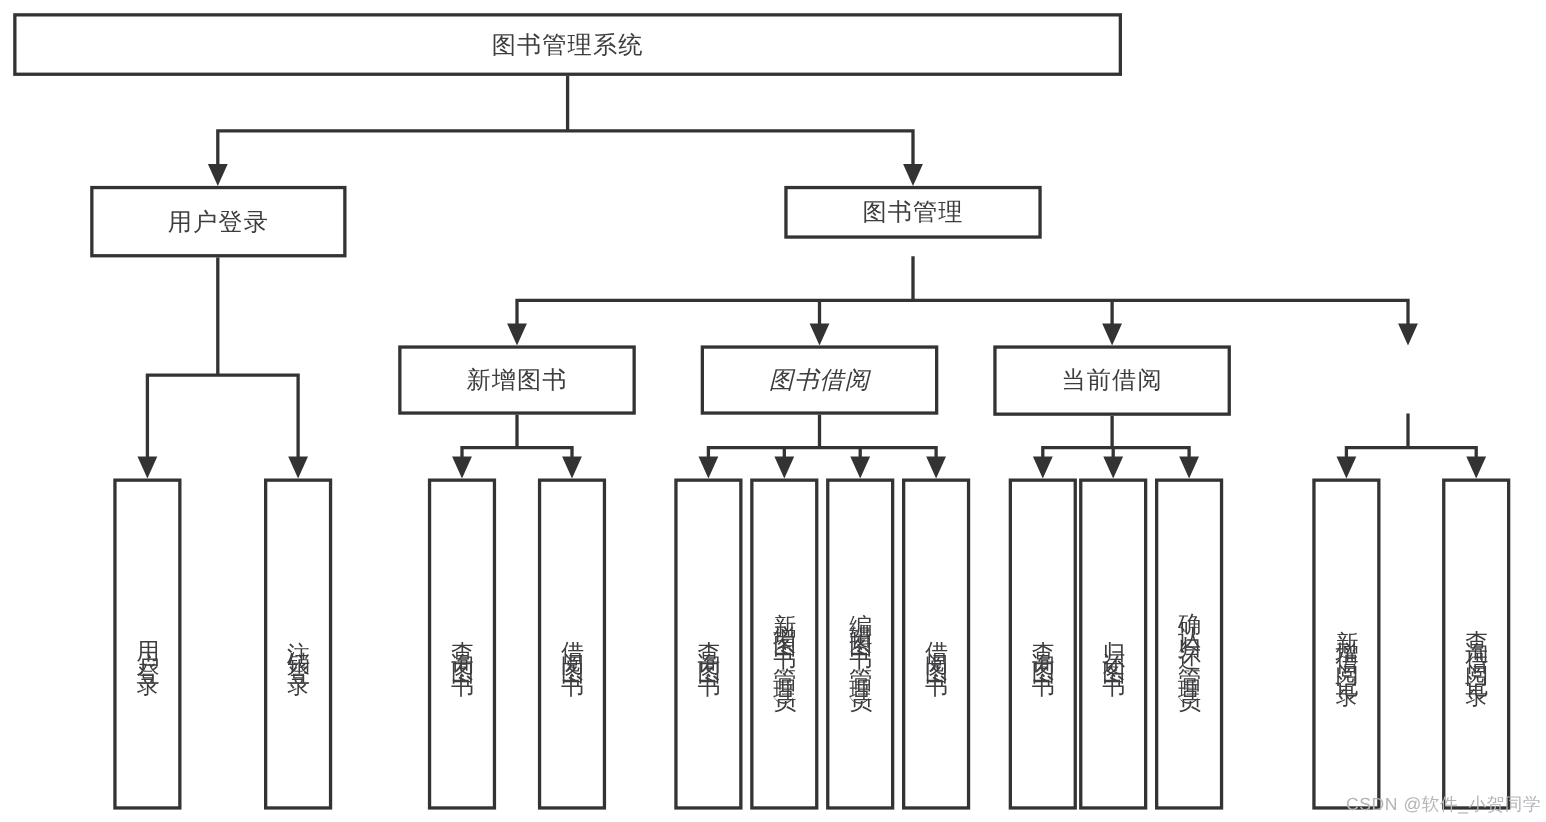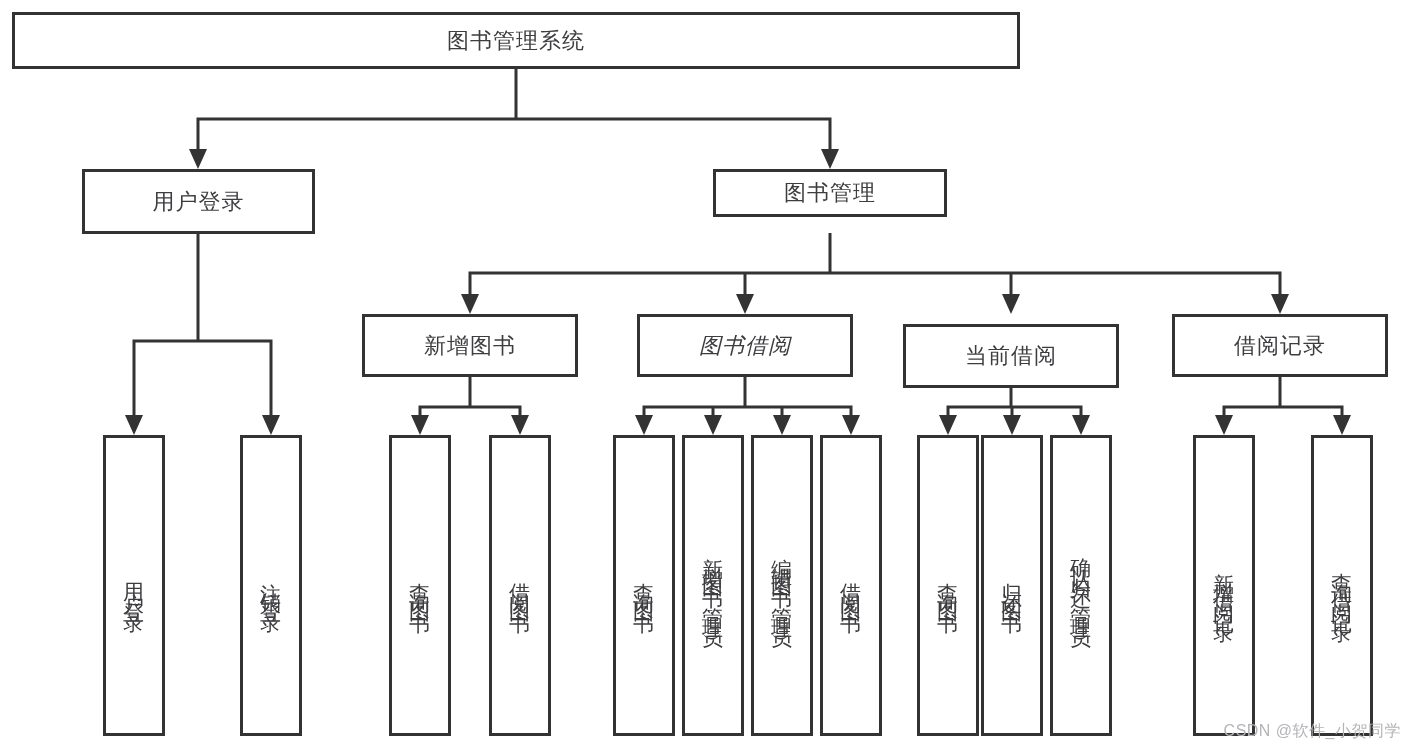--- a/index.html
+++ b/index.html
@@ -84,25 +84,22 @@
   <div class="hbox" style="left:713px;top:169px;width:234px;height:48px;">
     <span>图书管理</span>
   </div>
 
   <div class="hbox" style="left:362px;top:314px;width:216px;height:63px;">
     <span>新增图书</span>
   </div>
   <div class="hbox" style="left:637px;top:314px;width:216px;height:63px;font-style:italic;">
     <span>图书借阅</span>
   </div>
-  <div class="hbox" style="left:903px;top:314px;width:216px;height:64px;margin-top:10px;">
+  <div class="hbox" style="left:903px;top:314px;width:216px;height:64px;">
     <span>当前借阅</span>
-  </div>
-  <div class="hbox" style="left:1172px;top:314px;width:216px;height:63px;">
-    <span>借阅记录</span>
   </div>
 
   <div class="vbox" style="left:103px;">
     <span>用户登录</span>
   </div>
   <div class="vbox" style="left:240px;">
     <span>注销登录</span>
   </div>
 
   <div class="vbox" style="left:389px;">

